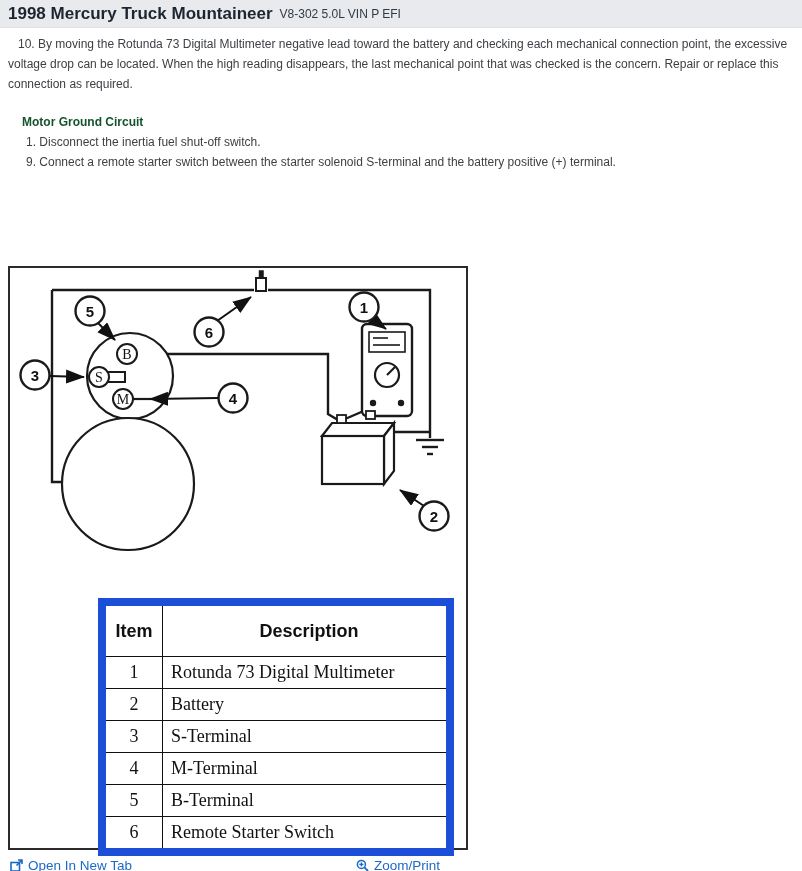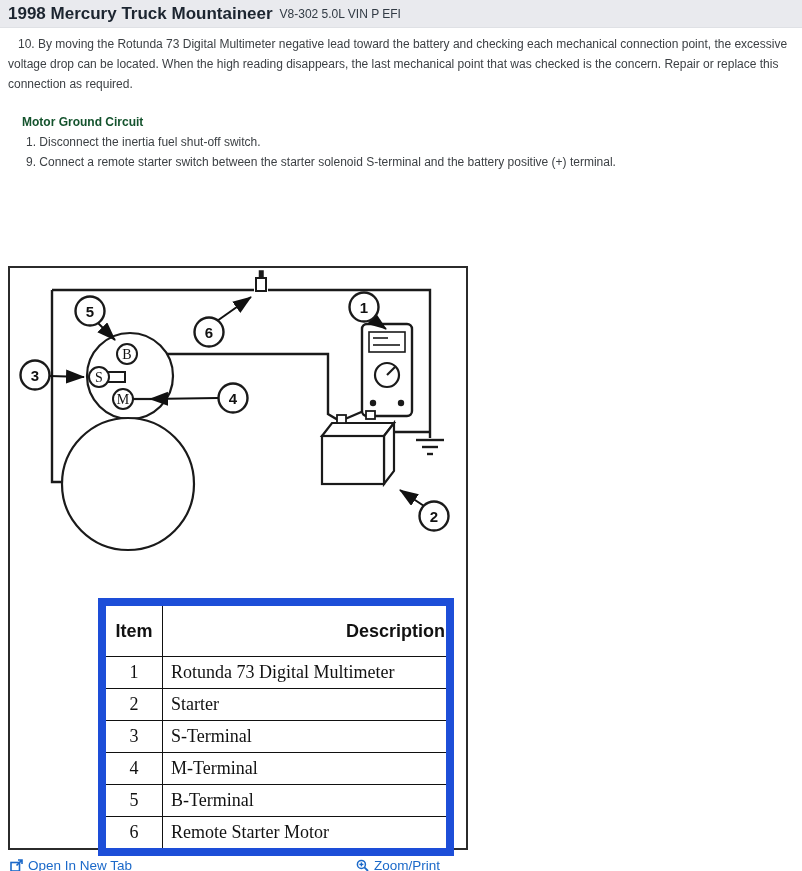--- a/index.html
+++ b/index.html
@@ -41,21 +41,21 @@
     font-family:"Liberation Serif", serif; color:#111;
     border:8px solid #1d4ed8;
     margin-left:28px;
   }
   .itable th, .itable td { border:1.5px solid #111; }
   .itable th {
     font-family:"Liberation Sans", sans-serif; font-weight:700; font-size:18px;
     height:48px; vertical-align:middle;
   }
   .c-item { width:54px; text-align:center; }
-  .c-desc { width:272px; text-align:right; padding-left:10px; }
+  .c-desc { width:272px; text-align:center; padding-left:10px; }
   .itable td { height:29px; font-size:18px; vertical-align:middle; }
   td.item { text-align:center; }
   td.desc { padding-left:8px; }
 
   
   .footer {
     position:absolute; left:10px; top:858px; width:430px;
     display:flex; justify-content:space-between; align-items:center;
   }
   .link {
@@ -197,37 +197,37 @@
           <th class="c-desc">Description</th>
         </tr>
       </thead>
       <tbody>
         <tr>
           <td class="item">1</td>
           <td class="desc">Rotunda 73 Digital Multimeter</td>
         </tr>
         <tr>
           <td class="item">2</td>
-          <td class="desc">Starter</td>
+          <td class="desc">Battery</td>
         </tr>
         <tr>
           <td class="item">3</td>
           <td class="desc">S-Terminal</td>
         </tr>
         <tr>
           <td class="item">4</td>
           <td class="desc">M-Terminal</td>
         </tr>
         <tr>
           <td class="item">5</td>
           <td class="desc">B-Terminal</td>
         </tr>
         <tr>
           <td class="item">6</td>
-          <td class="desc">Remote Starter Motor</td>
+          <td class="desc">Remote Starter Switch</td>
         </tr>
       </tbody>
     </table>
   </figure>
 
   <div class="footer">
     <a class="link" href="#">
       <svg width="13" height="13" viewBox="0 0 13 13">
         <rect x="1" y="3.5" width="8.5" height="8.5" fill="none" stroke="#1b69c9" stroke-width="1.6"></rect>
         <path d="M6.5 6.5 L12 1 M8 1 H12 V5" fill="none" stroke="#1b69c9" stroke-width="1.6"></path>

